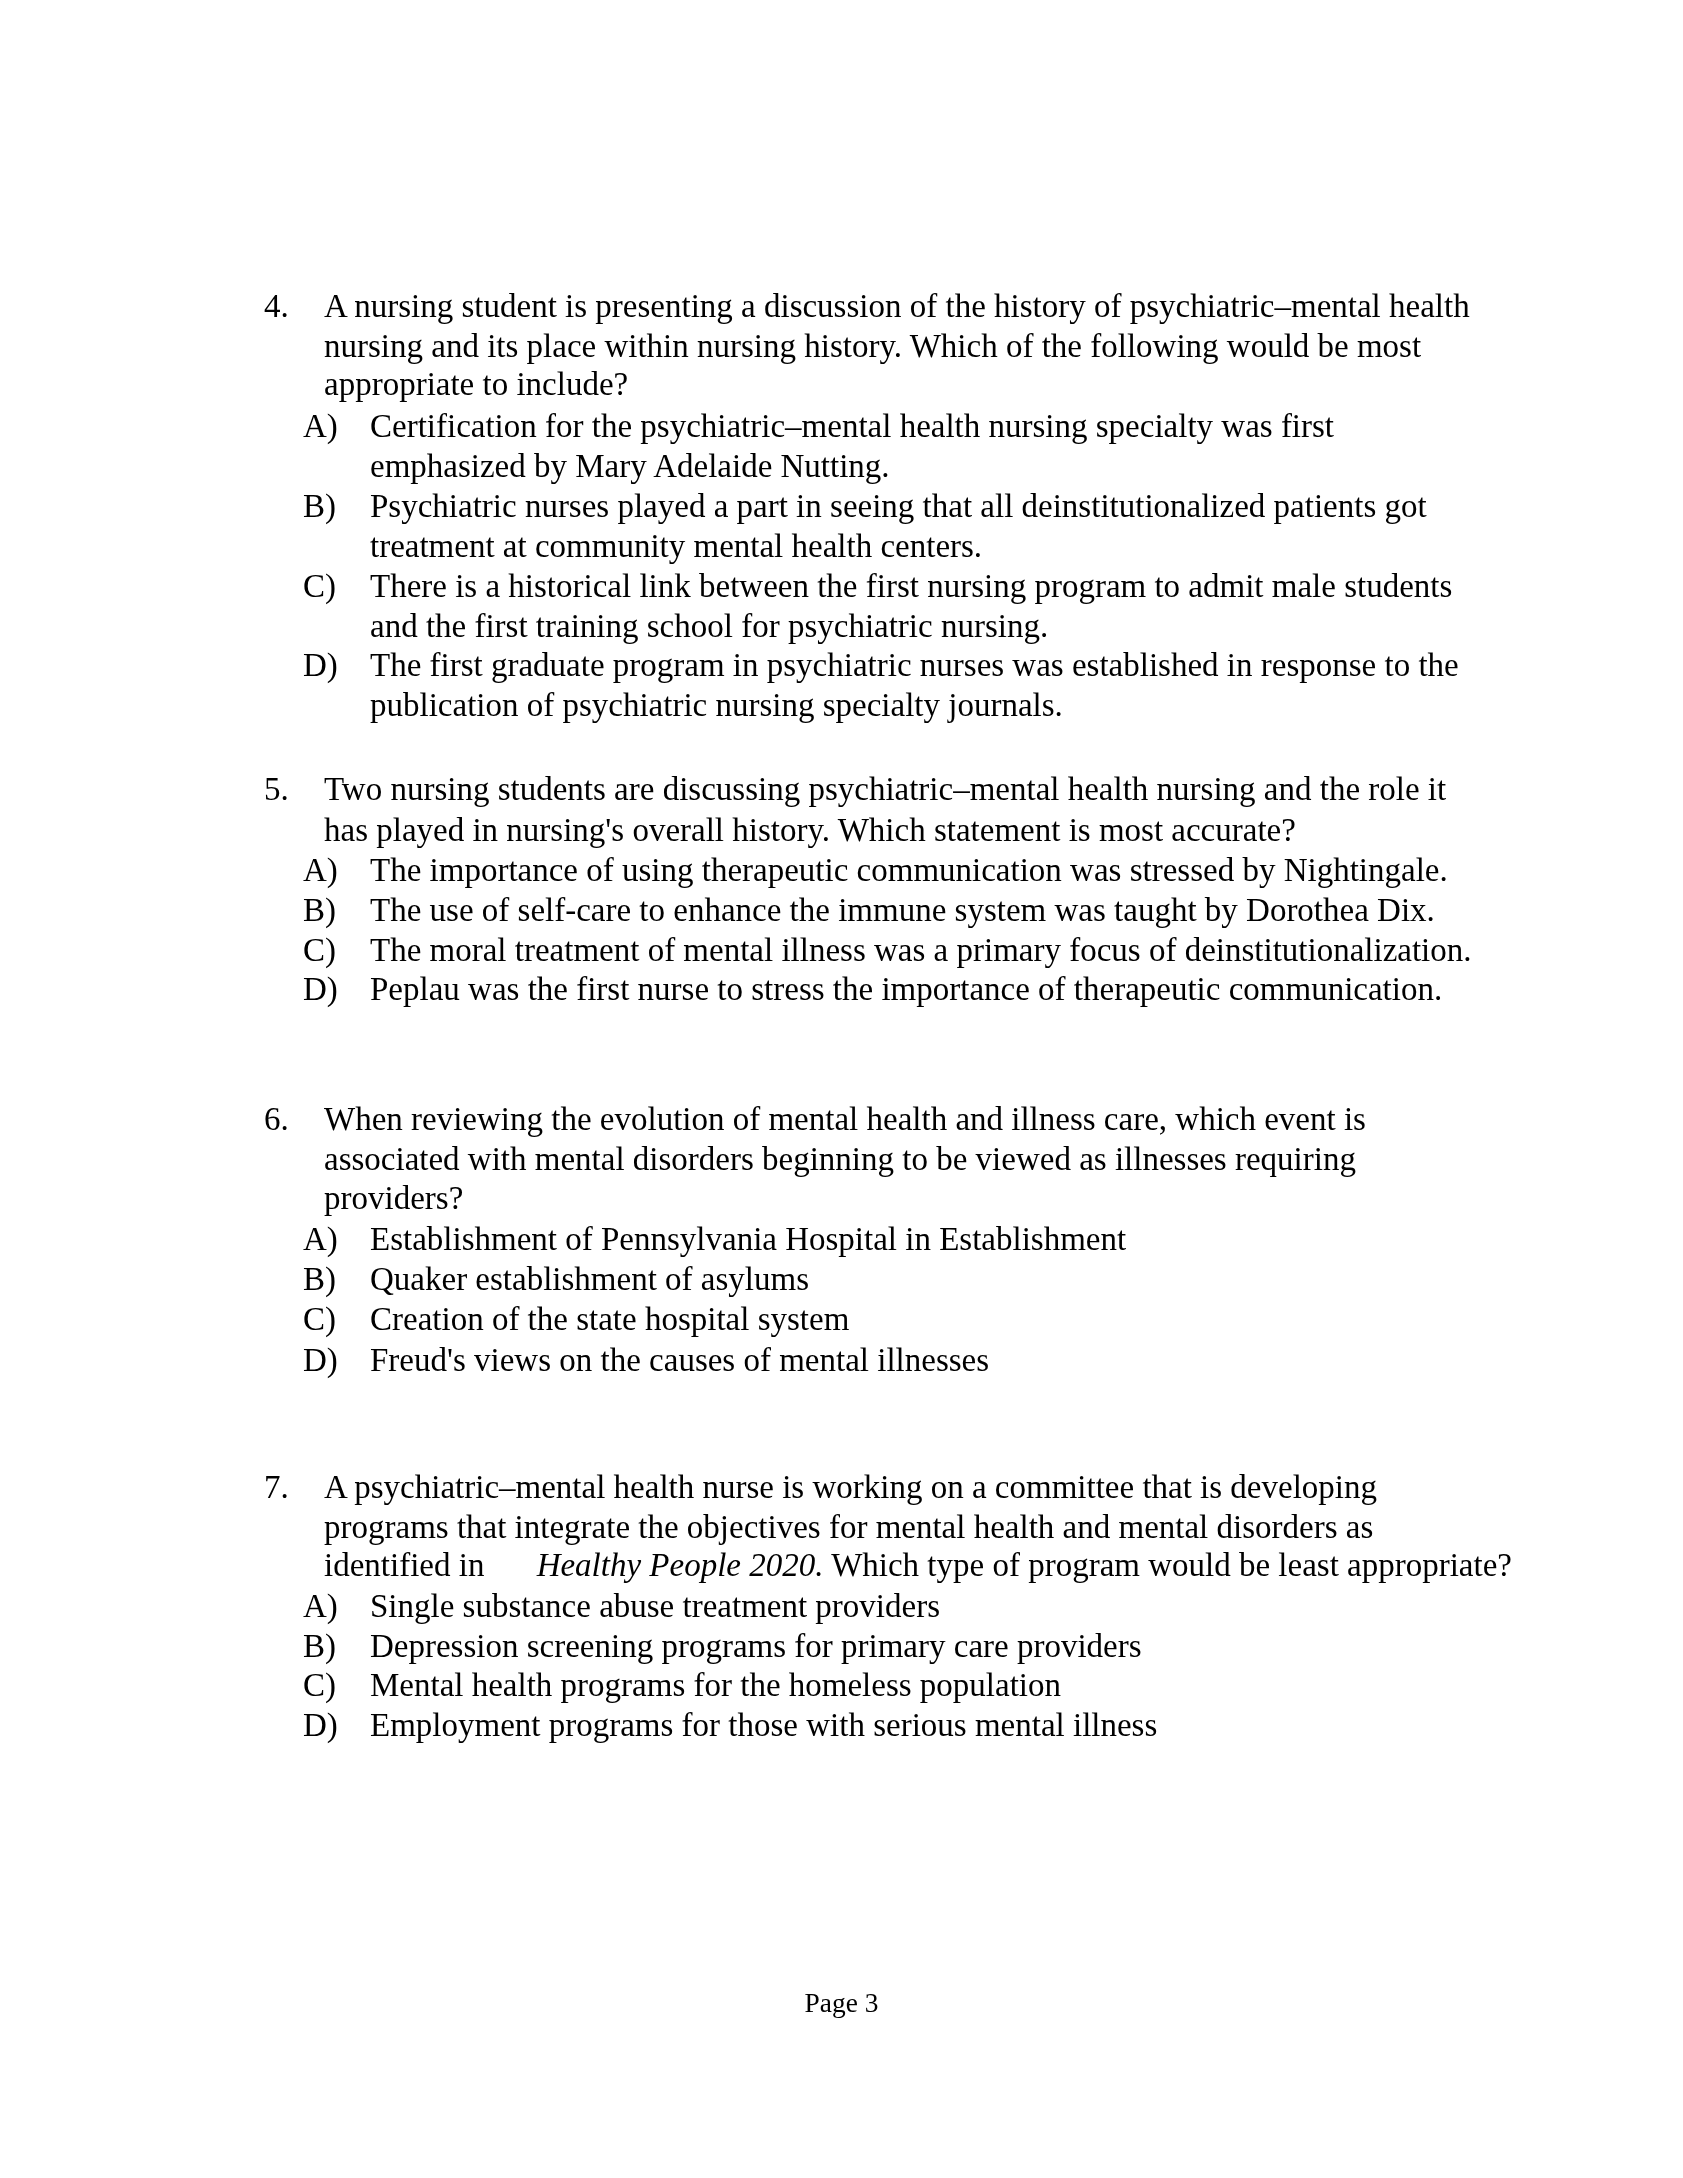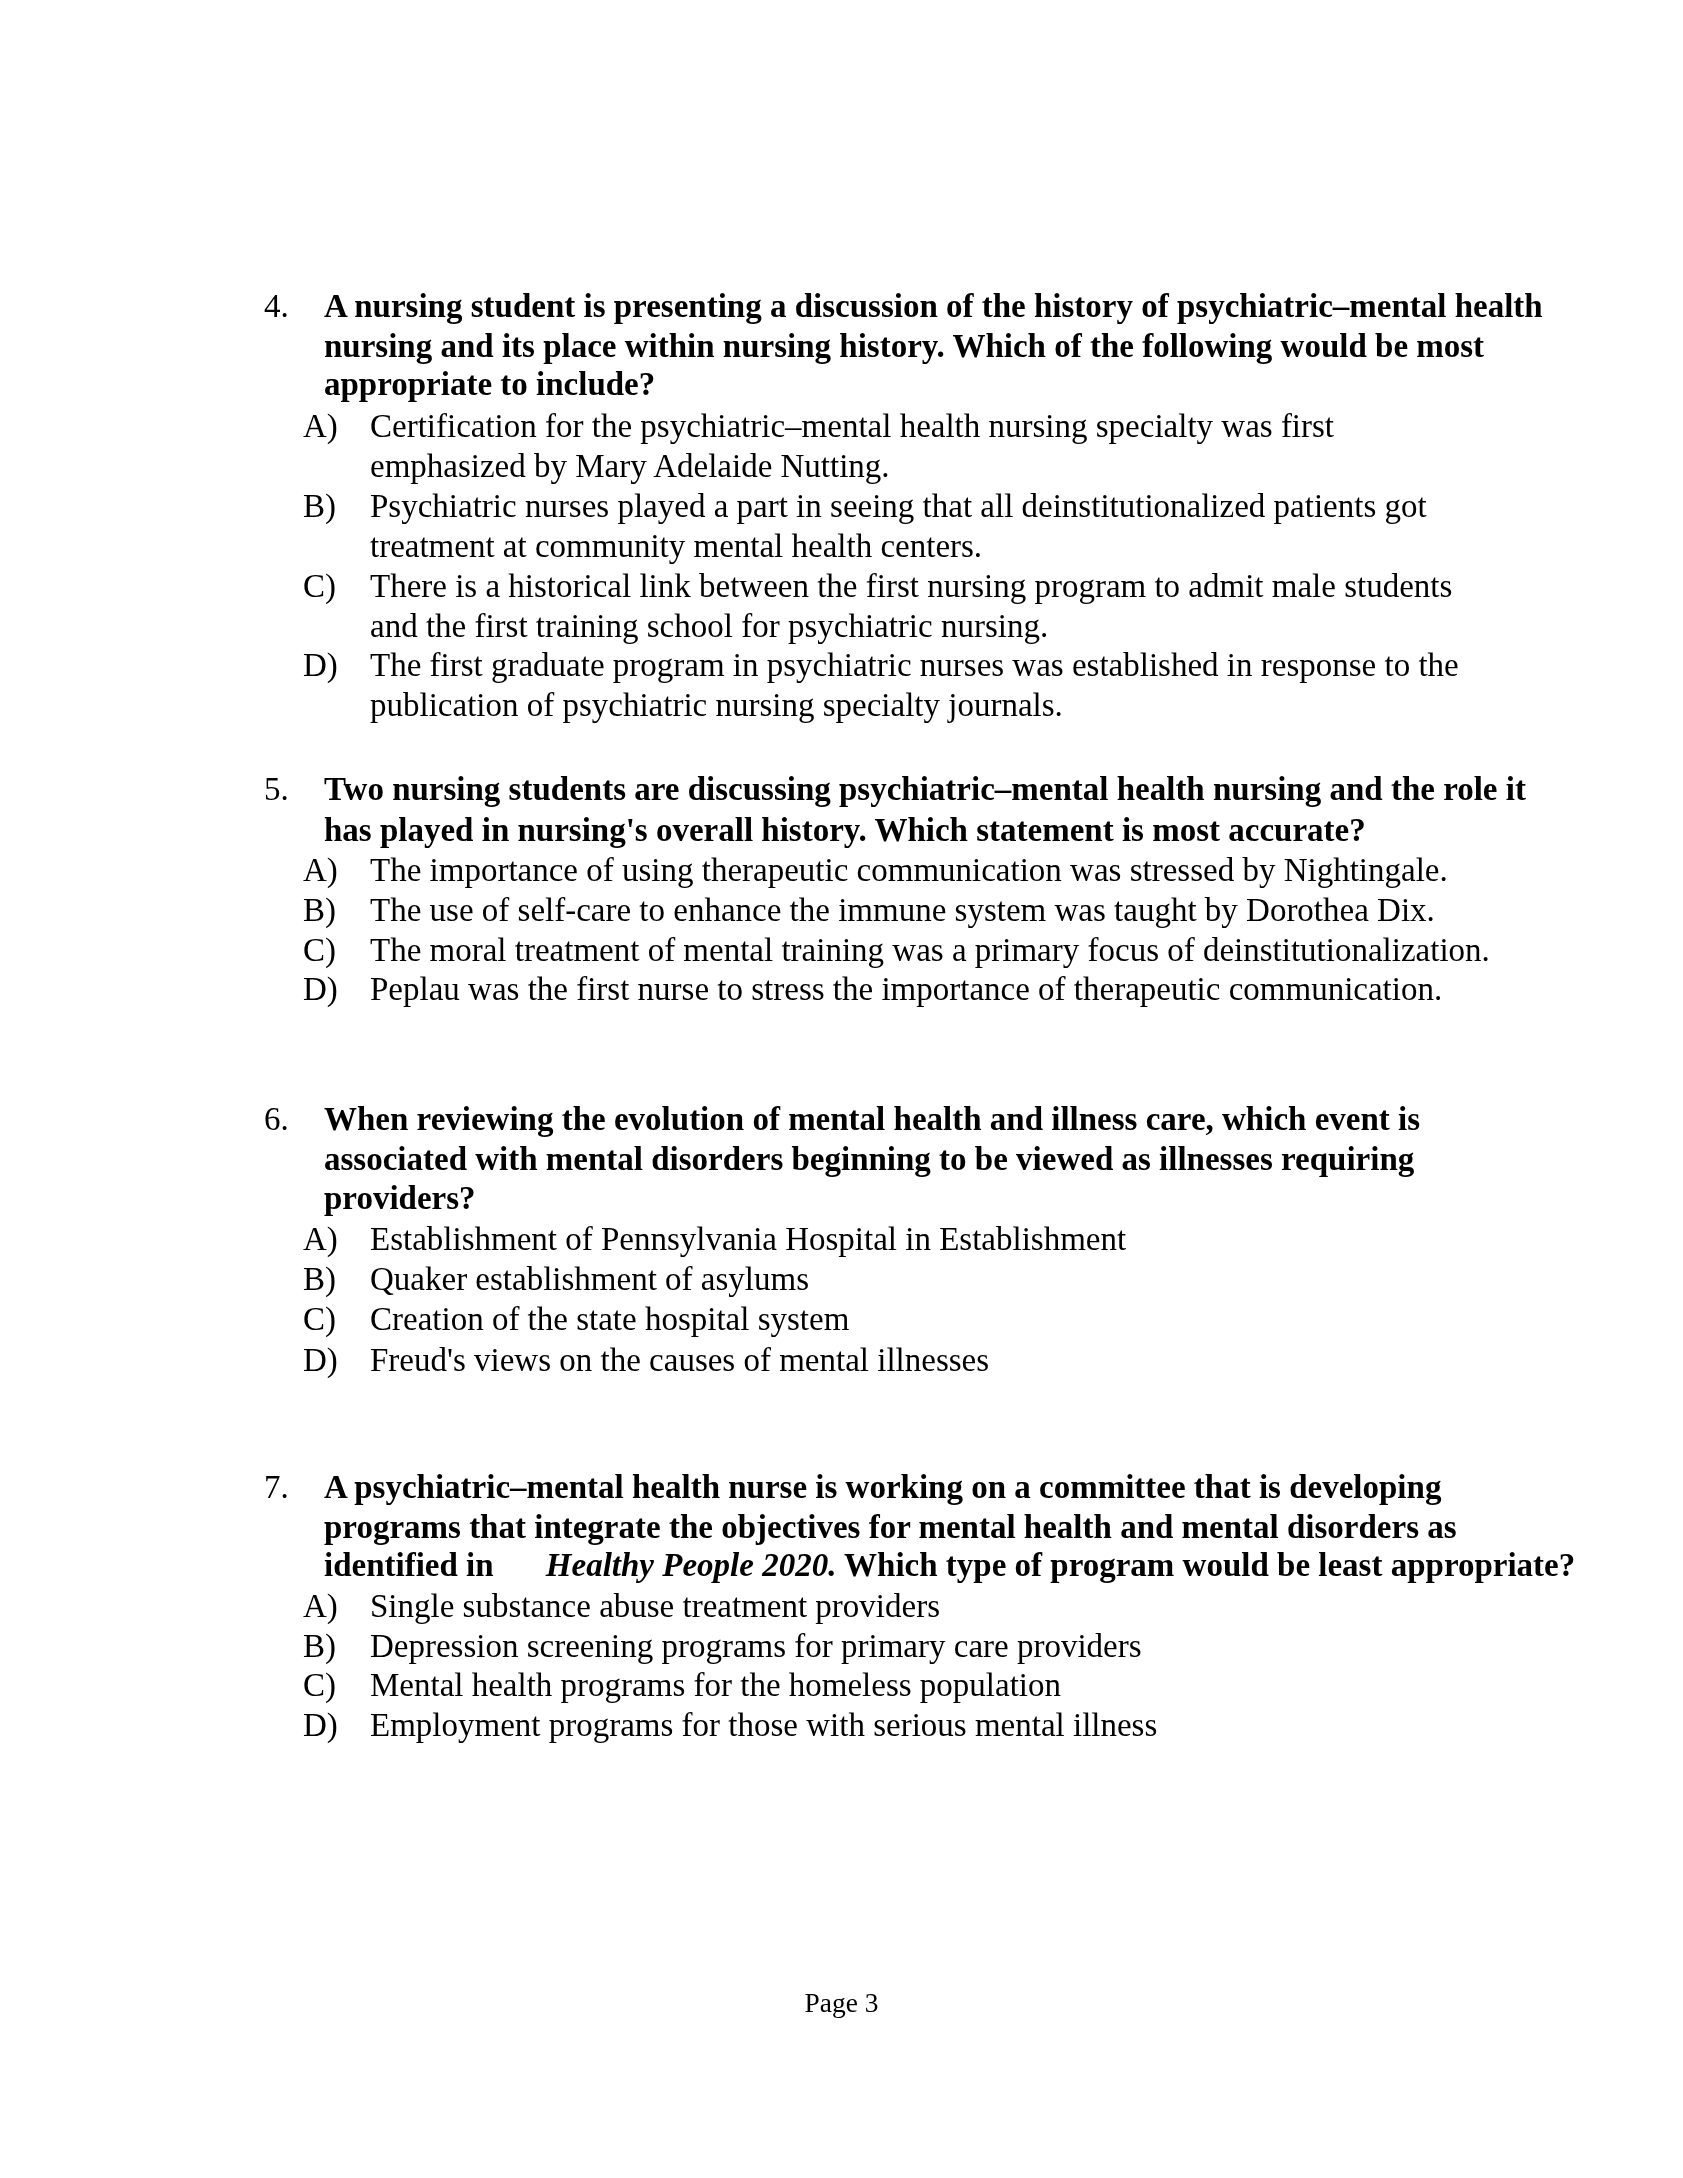--- a/index.html
+++ b/index.html
@@ -8,21 +8,21 @@
   .ln {
     position: absolute;
     font-family: "Liberation Serif", "DejaVu Serif", serif;
     font-size: 33px;
     line-height: 40px;
     height: 40px;
     color: #000000;
     white-space: nowrap;
   }
   .qnum { left: 264px; }
-  .qtext { left: 324px; font-weight: bold; }
+  .qtext { left: 324px; }
   .olet { left: 303px; }
   .otext { left: 370px; text-align: right; }
   .footer {
     position: absolute;
     left: 0; width: 1683px;
     text-align: center;
     font-family: "Liberation Serif", "DejaVu Serif", serif;
     font-size: 27.4px;
     line-height: 32px;
     color: #000000;
@@ -70,21 +70,21 @@
     <div>
       <div class="ln olet" style="top:850px">A)</div>
       <div class="ln otext" style="top:850px">The importance of using therapeutic communication was stressed by Nightingale.</div>
     </div>
     <div>
       <div class="ln olet" style="top:890px">B)</div>
       <div class="ln otext" style="top:890px">The use of self-care to enhance the immune system was taught by Dorothea Dix.</div>
     </div>
     <div>
       <div class="ln olet" style="top:930px">C)</div>
-      <div class="ln otext" style="top:930px">The moral treatment of mental training was a primary focus of deinstitutionalization.</div>
+      <div class="ln otext" style="top:930px">The moral treatment of mental illness was a primary focus of deinstitutionalization.</div>
     </div>
     <div>
       <div class="ln olet" style="top:969px">D)</div>
       <div class="ln otext" style="top:969px">Peplau was the first nurse to stress the importance of therapeutic communication.</div>
     </div>
   </div>
 
   <div>
     <div class="ln qnum" style="top:1099px">6.</div>
     <div class="ln qtext" style="top:1099px">When reviewing the evolution of mental health and illness care, which event is</div>

